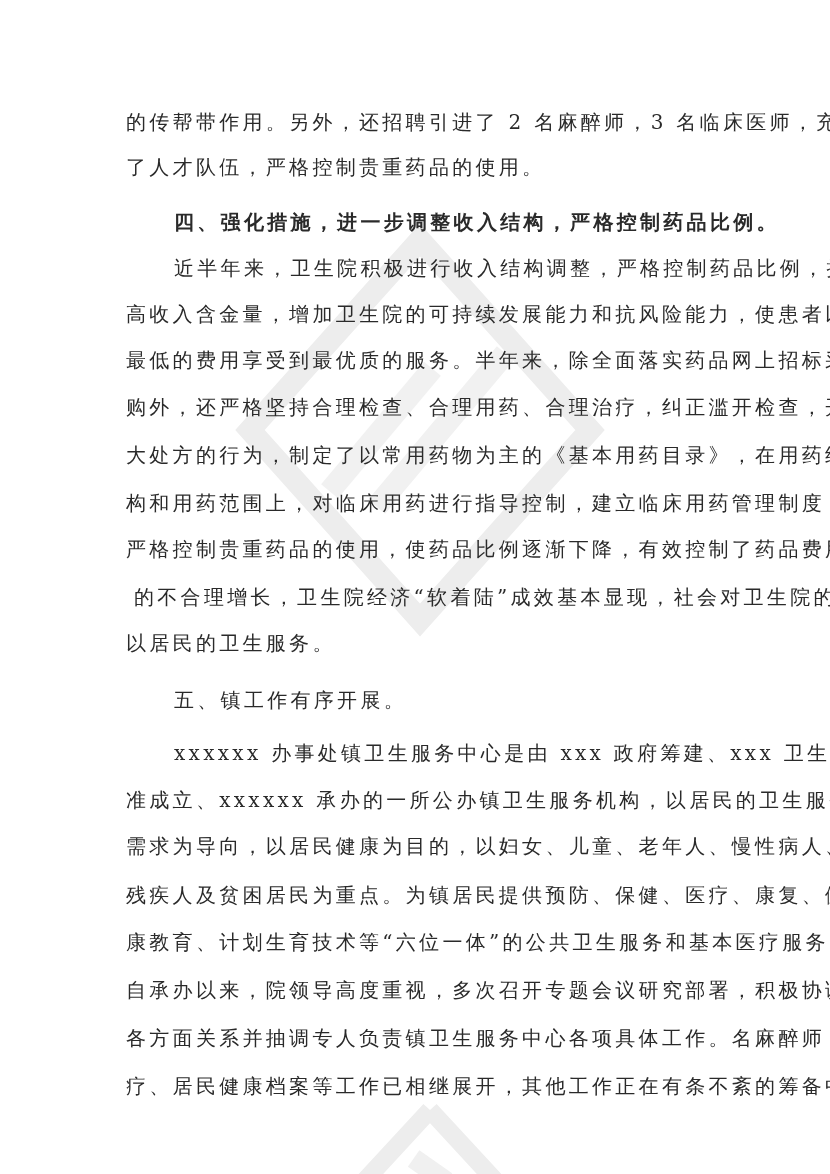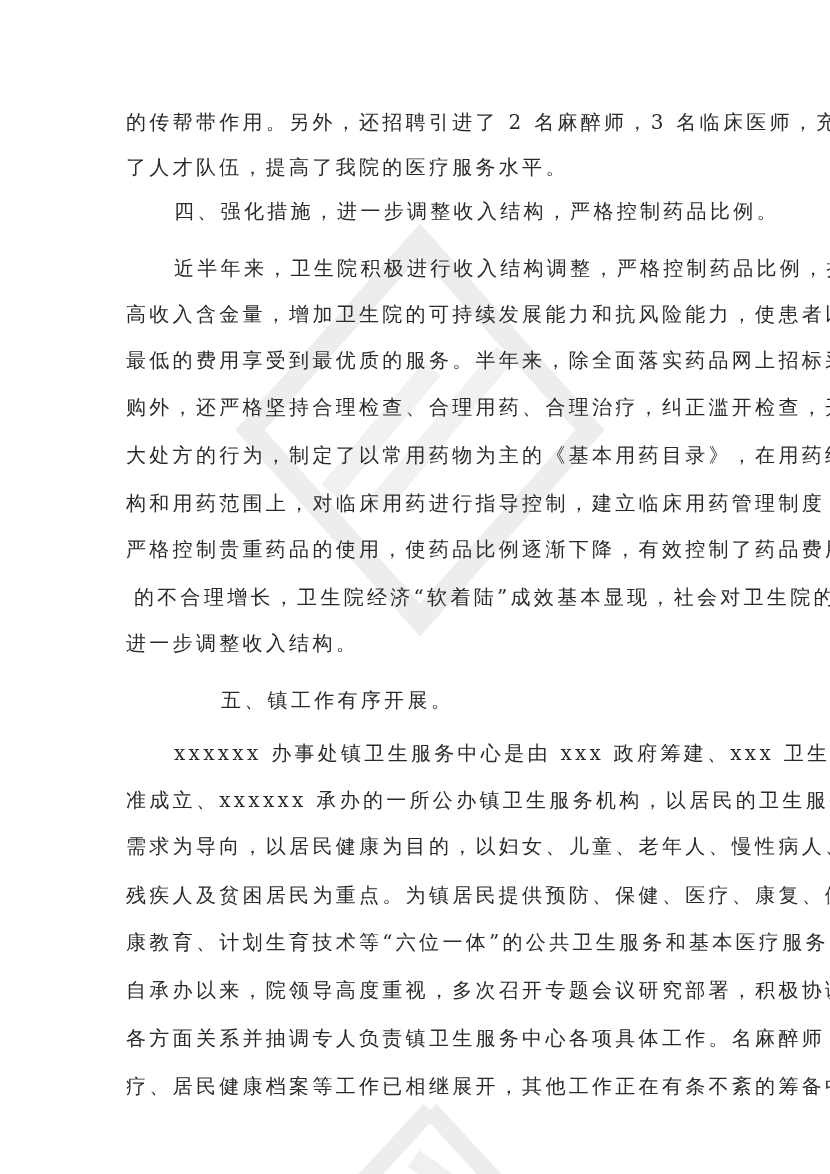--- a/index.html
+++ b/index.html
@@ -33,32 +33,32 @@
   </svg>
   <svg class="watermark" style="left:300px; top:1100px;" width="260" height="140" viewBox="0 0 260 140">
     <g fill="none" stroke="#ededed" stroke-width="18">
       <path d="M130 10 L250 140 M130 10 L10 140"></path>
     </g>
     <rect x="110" y="60" width="40" height="20" fill="#f0f0f0" transform="rotate(35 130 70)"></rect>
   </svg>
 
   <div id="lines">
       <div class="line" style="top: 109px;">的传帮带作用。另外，还招聘引进了 2 名麻醉师，3 名临床医师，充实</div>
-      <div class="line" style="top: 154px;">了人才队伍，提高了我院的医疗服务水平。</div>
-      <div class="line indent" style="top: 198px;">四、强化措施，进一步调整收入结构，严格控制药品比例。</div>
+      <div class="line" style="top: 154px;">了人才队伍，严格控制贵重药品的使用。</div>
+      <div class="line indent" style="top: 209px; font-weight: bold;">四、强化措施，进一步调整收入结构，严格控制药品比例。</div>
       <div class="line indent" style="top: 255px;">近半年来，卫生院积极进行收入结构调整，严格控制药品比例，提</div>
       <div class="line" style="top: 301px;">高收入含金量，增加卫生院的可持续发展能力和抗风险能力，使患者以</div>
       <div class="line" style="top: 347px;">最低的费用享受到最优质的服务。半年来，除全面落实药品网上招标采</div>
       <div class="line" style="top: 394px;">购外，还严格坚持合理检查、合理用药、合理治疗，纠正滥开检查，开</div>
       <div class="line" style="top: 442px;">大处方的行为，制定了以常用药物为主的《基本用药目录》，在用药结</div>
       <div class="line" style="top: 490px;">构和用药范围上，对临床用药进行指导控制，建立临床用药管理制度，</div>
       <div class="line" style="top: 536px;">严格控制贵重药品的使用，使药品比例逐渐下降，有效控制了药品费用</div>
       <div class="line" style="top: 584px; margin-left: 8px;">的不合理增长，卫生院经济“软着陆”成效基本显现，社会对卫生院的</div>
-      <div class="line" style="top: 630px;">进一步调整收入结构。</div>
-      <div class="line indent" style="top: 687px; margin-left: 47px;">五、镇工作有序开展。</div>
+      <div class="line" style="top: 630px;">以居民的卫生服务。</div>
+      <div class="line indent" style="top: 687px;">五、镇工作有序开展。</div>
       <div class="line indent" style="top: 740px;">xxxxxx 办事处镇卫生服务中心是由 xxx 政府筹建、xxx 卫生局批</div>
       <div class="line" style="top: 787px;">准成立、xxxxxx 承办的一所公办镇卫生服务机构，以居民的卫生服务</div>
       <div class="line" style="top: 833px;">需求为导向，以居民健康为目的，以妇女、儿童、老年人、慢性病人、</div>
       <div class="line" style="top: 882px;">残疾人及贫困居民为重点。为镇居民提供预防、保健、医疗、康复、健</div>
       <div class="line" style="top: 929px;">康教育、计划生育技术等“六位一体”的公共卫生服务和基本医疗服务。</div>
       <div class="line" style="top: 977px;">自承办以来，院领导高度重视，多次召开专题会议研究部署，积极协调</div>
       <div class="line" style="top: 1025px;">各方面关系并抽调专人负责镇卫生服务中心各项具体工作。名麻醉师</div>
       <div class="line" style="top: 1073px;">疗、居民健康档案等工作已相继展开，其他工作正在有条不紊的筹备中。</div>
     </div>
 </div>

